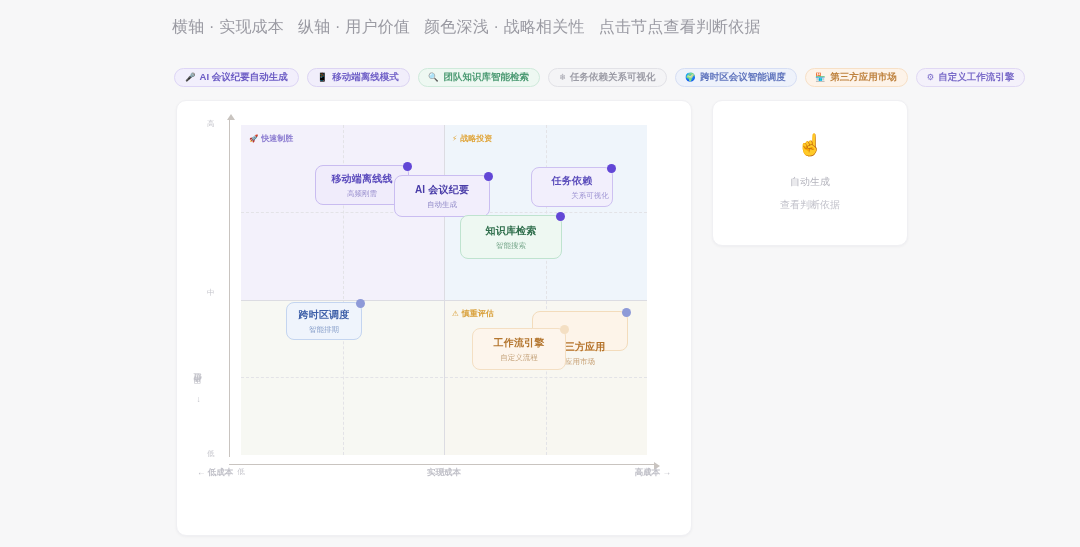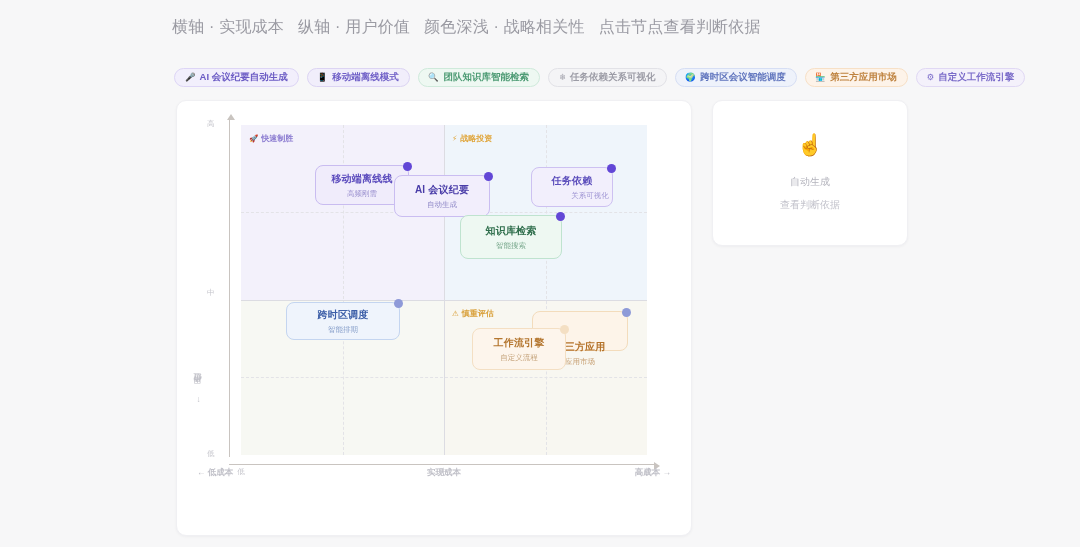--- a/index.html
+++ b/index.html
@@ -232,21 +232,21 @@
           <div class="node" style="left: 290px; top: 42px; width: 82px; height: 40px; background: rgb(242, 239, 252); border-color: rgb(205, 193, 241); z-index: 12;">
             <div class="n-title" style="color: rgb(93, 79, 188);">任务依赖</div>
             <div class="n-sub" style="color: rgb(160, 150, 212); margin-left: 36px;">关系可视化</div>
             <div class="n-dot" style="background: rgb(98, 71, 214);"></div>
           </div>
           <div class="node" style="left: 219px; top: 90px; width: 102px; height: 44px; background: rgb(238, 248, 242); border-color: rgb(191, 227, 207); z-index: 13;">
             <div class="n-title" style="color: rgb(47, 110, 76);">知识库检索</div>
             <div class="n-sub" style="color: rgb(122, 169, 142);">智能搜索</div>
             <div class="n-dot" style="background: rgb(98, 71, 214);"></div>
           </div>
-          <div class="node" style="left: 45px; top: 177px; width: 114px; height: 38px; background: rgb(239, 244, 252); border-color: rgb(196, 213, 240); z-index: 14;">
+          <div class="node" style="left: 45px; top: 177px; width: 76px; height: 38px; background: rgb(239, 244, 252); border-color: rgb(196, 213, 240); z-index: 14;">
             <div class="n-title" style="color: rgb(61, 95, 168);">跨时区调度</div>
             <div class="n-sub" style="color: rgb(138, 161, 203);">智能排期</div>
             <div class="n-dot" style="background: rgb(142, 154, 216);"></div>
           </div>
           <div class="node" style="left: 291px; top: 186px; width: 96px; height: 40px; background: rgb(253, 244, 233); border-color: rgb(243, 220, 188); z-index: 15;">
             <div class="n-title" style="color: rgb(181, 115, 43); margin-top: 44px;">第三方应用</div>
             <div class="n-sub" style="color: rgb(200, 162, 118);">应用市场</div>
             <div class="n-dot" style="background: rgb(142, 154, 216);"></div>
           </div>
           <div class="node" style="left: 231px; top: 203px; width: 94px; height: 42px; background: rgb(253, 245, 236); border-color: rgb(244, 223, 195); z-index: 16;">

